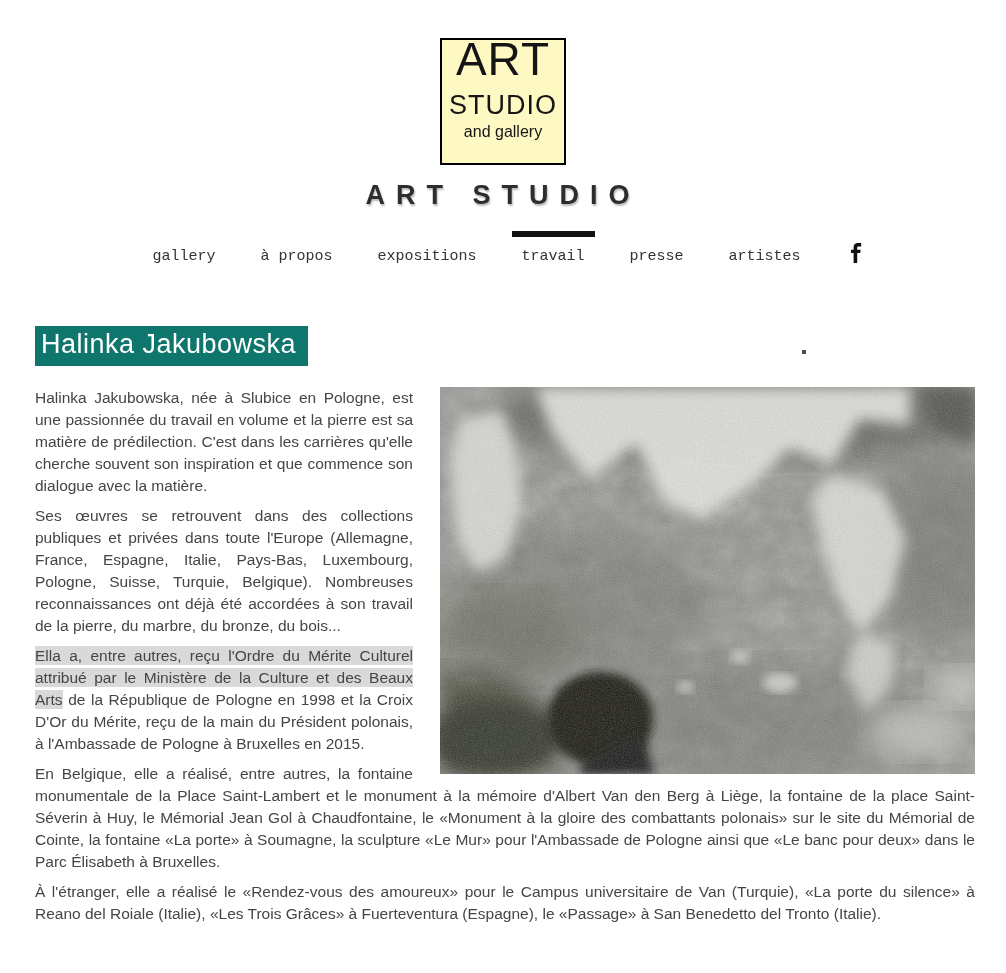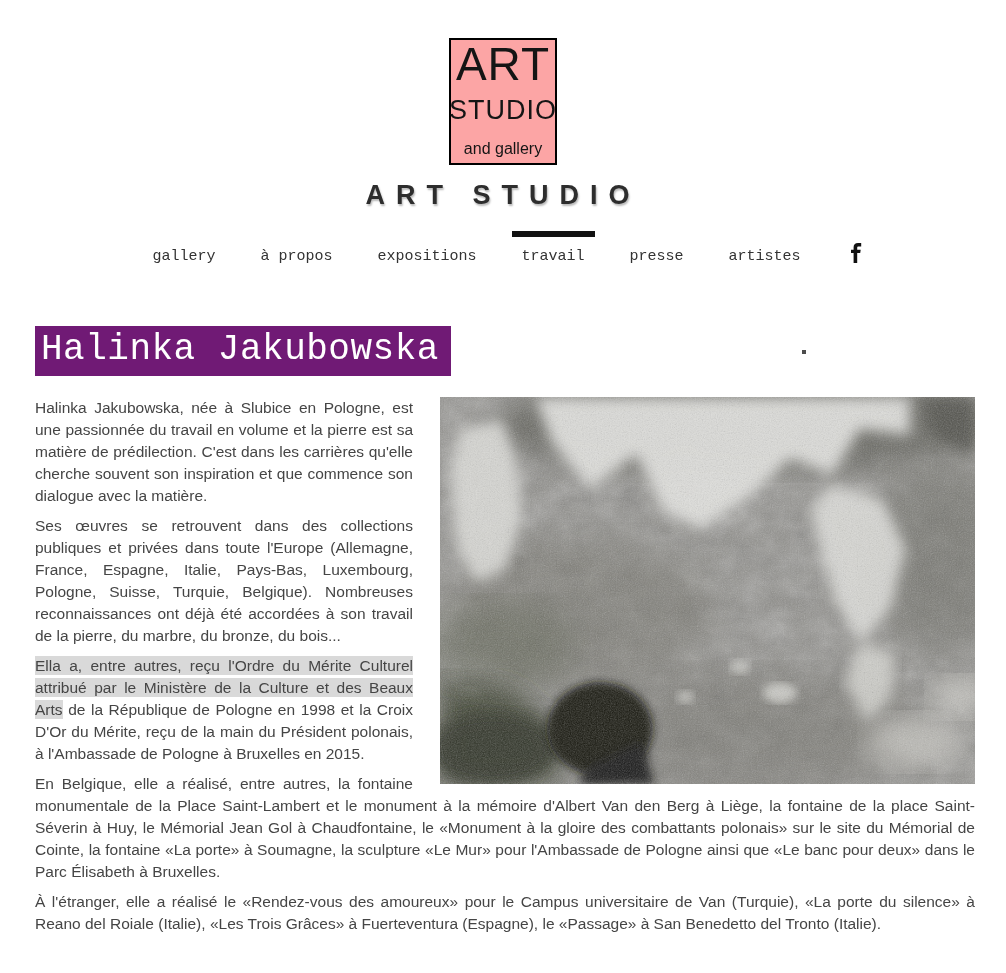--- a/index.html
+++ b/index.html
@@ -6,28 +6,28 @@
   html, body { background: #ffffff; }
   body {
     width: 1006px; height: 973px; overflow: hidden;
     font-family: "Liberation Sans", sans-serif;
     color: #454545;
   }
 
   
   .header { padding-top: 38px; text-align: center; }
   .logo-box {
-    width: 108px; height: 127px; margin: 0 auto;
-    border: 2px solid #000; background: #fca5a5;
-    display: flex; flex-direction: column; align-items: center; justify-content: center;
+    width: 126px; height: 127px; margin: 0 auto;
+    border: 2px solid #000; background: #fef9c3;
+    display: flex; flex-direction: column; align-items: center; 
     cursor: pointer;
   }
   .logo-l1 { font-size: 46px; line-height: 0.86; color: #151515; letter-spacing: 1px; font-weight: normal; }
   .logo-l2 { font-size: 27px; line-height: 1.0; color: #151515; letter-spacing: 1px; margin-top: 12px; }
-  .logo-l3 { font-size: 16px; line-height: 1.1; color: #151515; margin-top: 16px; }
+  .logo-l3 { font-size: 16px; line-height: 1.1; color: #151515; margin-top: 4px; }
 
   .site-title { margin-top: 10px; }
   .site-title div {
     font-size: 27px; letter-spacing: 11px; color: #2d2d2d;
     line-height: 1.55; font-weight: bold;
     text-shadow: 1px 2px 2px rgba(0,0,0,0.28);
   }
 
   
   .nav {
@@ -43,24 +43,23 @@
     cursor: pointer; white-space: nowrap;
   }
   .nav-item.active { border-top-color: #111; }
   .nav-fb { padding-top: 12px; margin-left: 12px; cursor: pointer; }
   .nav-fb svg { display: block; }
 
   
   .main { position: relative; margin: 57px 31px 0 35px; width: 940px; }
   .artist-name {
     display: inline-block;
-    background: #701a75; color: #fff;
-    font-size: 36px; font-weight: normal; letter-spacing: 0.5px;
+    background: #0f766e; color: #fff;
+    font-size: 27px; font-weight: normal; letter-spacing: 0.5px;
     padding: 3px 12px 6px 6px;
-    font-family: Liberation Mono, monospace;
   }
   .stray-dot {
     position: absolute; left: 767px; top: 24px;
     width: 4px; height: 4px; background: #4c4c4c;
   }
 
   .content { margin-top: 21px; }
   .content::after { content: ""; display: block; clear: both; }
   .artwork {
     float: right; width: 535px; height: 387px;

